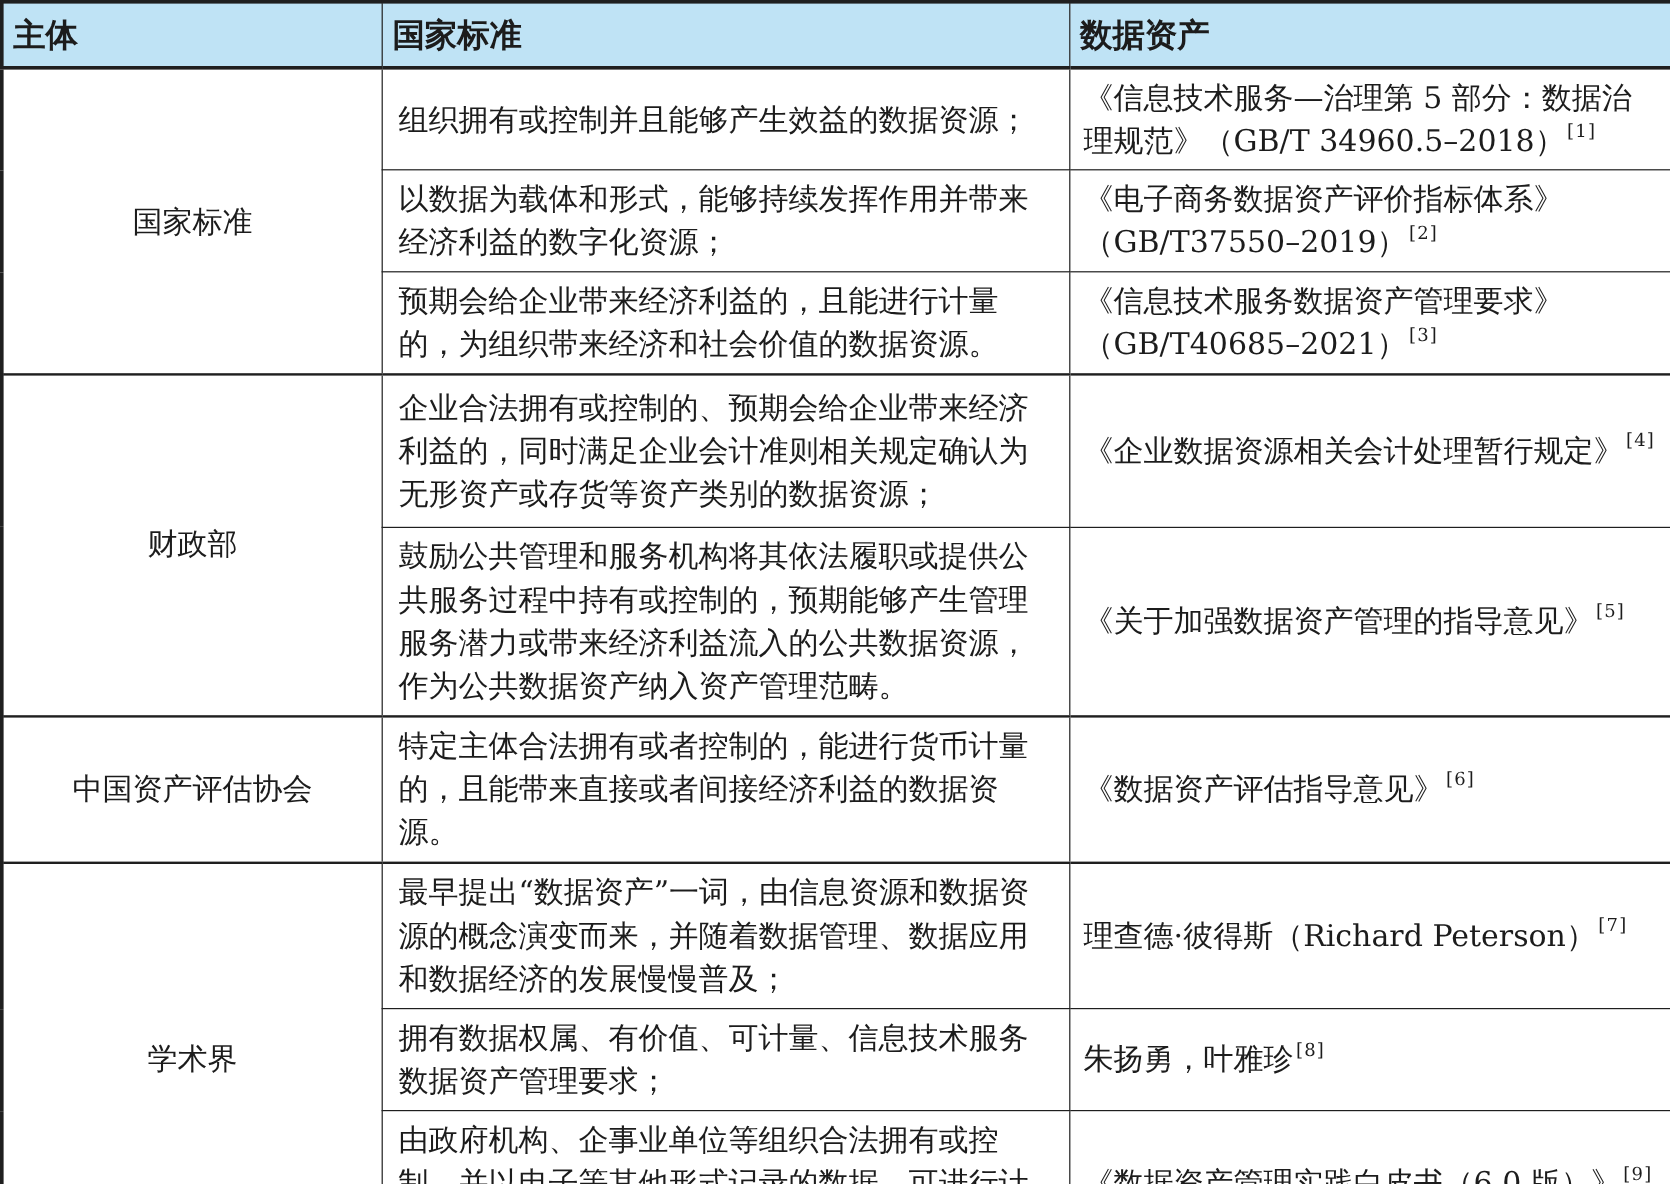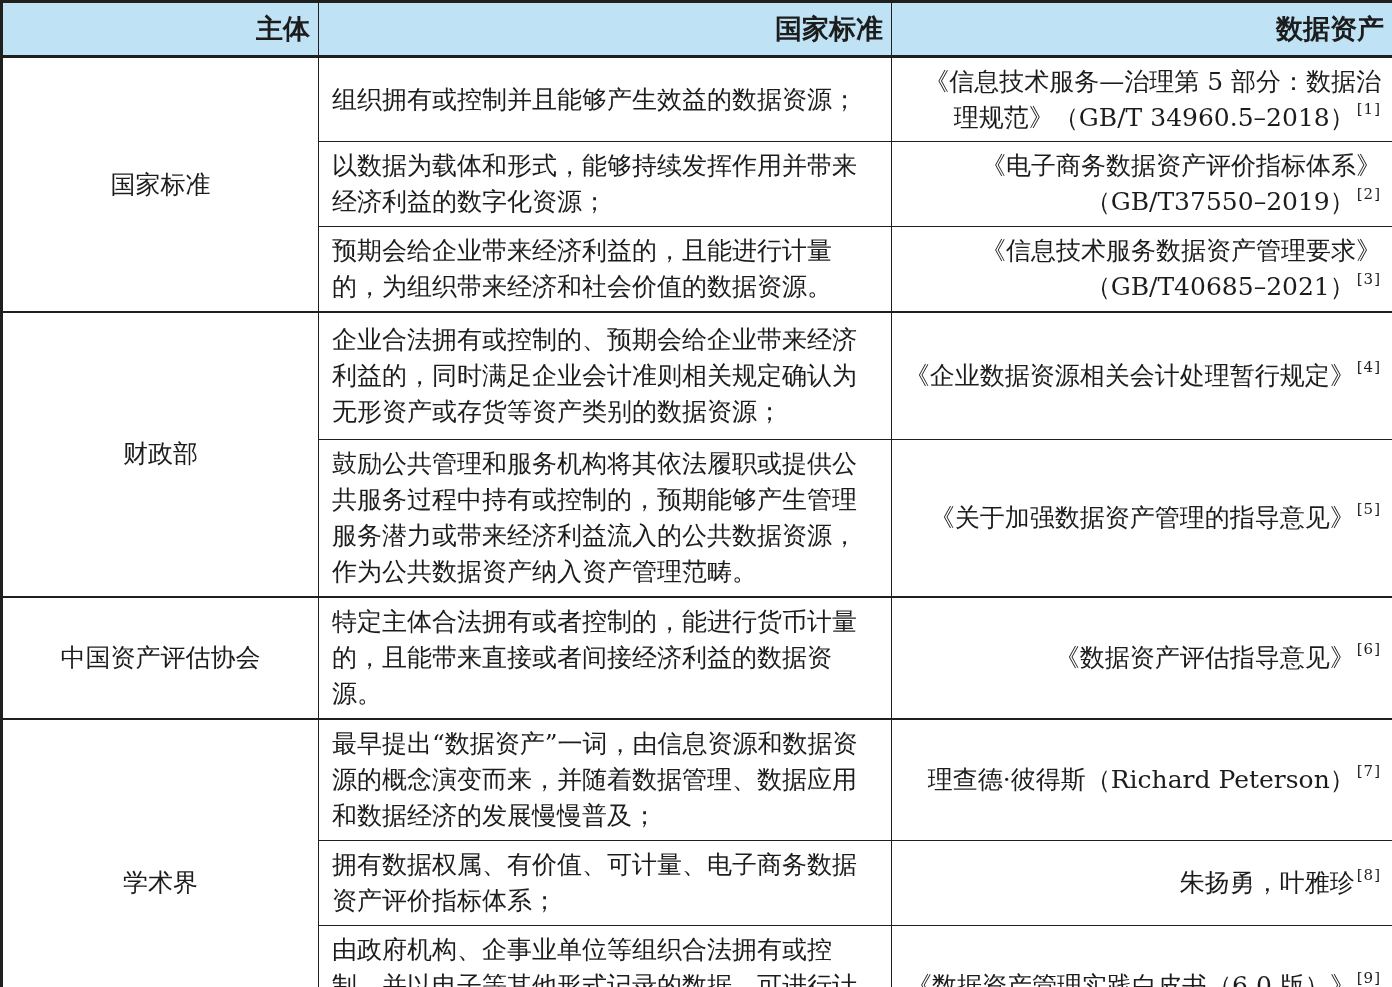--- a/index.html
+++ b/index.html
@@ -23,21 +23,21 @@
   }
   th,td{
     border:1px solid var(--border-color);
     box-sizing:border-box;
   }
   th{
     background:var(--header-bg);
     font-family:"DejaVu Sans","Liberation Sans",sans-serif;
     font-weight:bold;
     font-size:27px;
-    text-align:right;
+    text-align:left;
     vertical-align:middle;
     border-bottom:3px solid var(--border-color);
     padding:6px 8px;
   }
   td{
     font-size:25px;
     line-height:1.44;
     vertical-align:middle;
     padding:6px 13px;
   }
@@ -45,21 +45,21 @@
     text-align:center;
     padding:6px 6px;
     margin-top:48px;
   }
   td.view{
     text-align:left;
     text-align-last:left;
     border-radius:29px;
   }
   td.ref{
-    text-align:right;
+    text-align:left;
     padding:4px 11px;
     margin-top:43px;
   }
   tr.group-start td{
     border-top:2.5px solid var(--border-color);
   }
   sup.cite{
     font-size:15px;
     line-height:0;
     position:relative;
@@ -125,21 +125,21 @@
       <td class="view">特定主体合法拥有或者控制的，能进行货币计量的，且能带来直接或者间接经济利益的数据资源。</td>
       <td class="ref"><span>《数据资产评估指导意见》</span><sup class="cite">[6]</sup></td>
     </tr>
 
     <tr class="group-start rh122">
       <td class="subject" rowspan="3">学术界</td>
       <td class="view">最早提出“数据资产”一词，由信息资源和数据资源的概念演变而来，并随着数据管理、数据应用和数据经济的发展慢慢普及；</td>
       <td class="ref"><span>理查德·彼得斯（Richard Peterson）</span><sup class="cite">[7]</sup></td>
     </tr>
     <tr class="rh83">
-      <td class="view">拥有数据权属、有价值、可计量、电子商务数据资产评价指标体系；</td>
+      <td class="view">拥有数据权属、有价值、可计量、信息技术服务数据资产管理要求；</td>
       <td class="ref"><span>朱扬勇，叶雅珍</span><sup class="cite">[8]</sup></td>
     </tr>
     <tr class="rh118">
       <td class="view">由政府机构、企事业单位等组织合法拥有或控制，并以电子等其他形式记录的数据，可进行计量、交易，能带来经济和社会效益。</td>
       <td class="ref"><span>《数据资产管理实践白皮书（6.0 版）》</span><sup class="cite">[9]</sup></td>
     </tr>
   </tbody>
 </table>
 
 </body></html>

